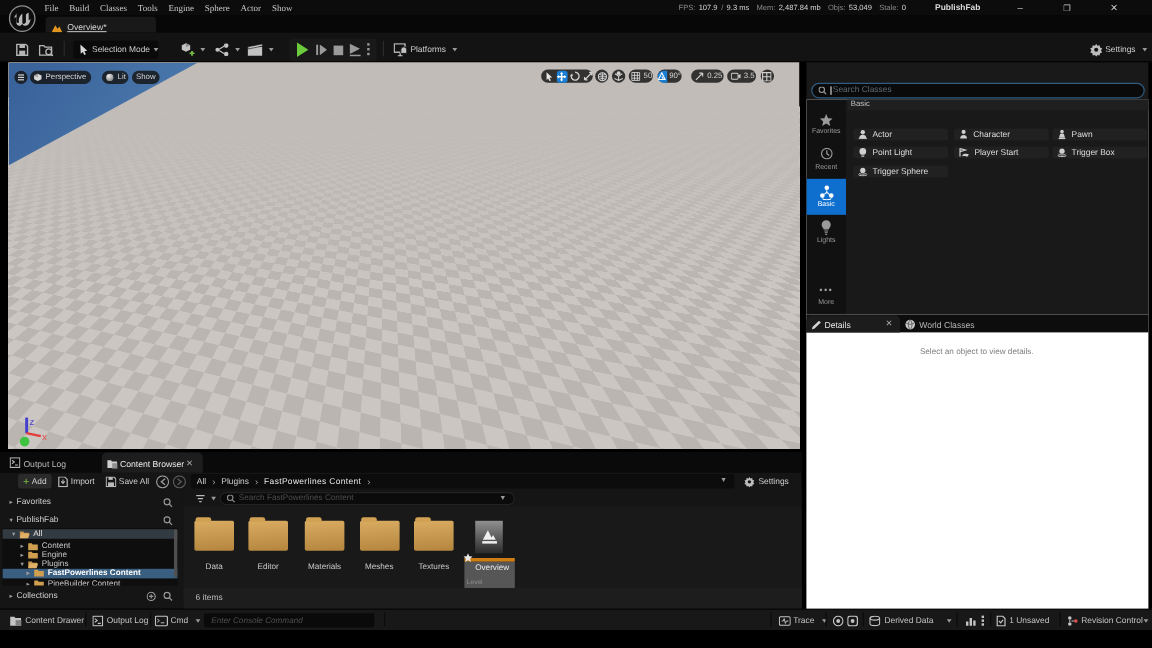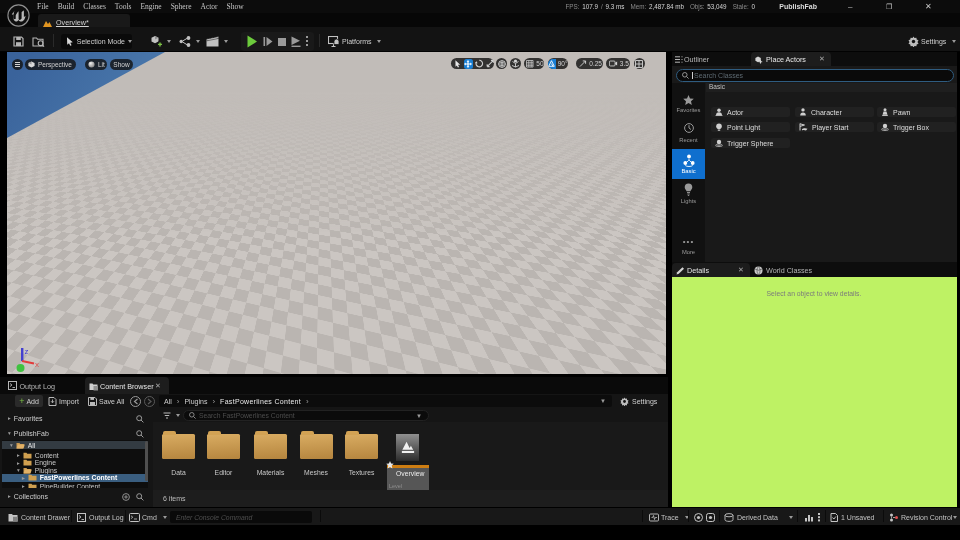--- a/index.html
+++ b/index.html
@@ -46,21 +46,21 @@
   #placeactors { left:672px; top:52px; width:285px; height:210px; background:#191919; }
   #pa-tabs { position:absolute; left:0; top:0; width:285px; height:14px; background:#0d0d0d; }
   #pa-search { position:absolute; left:4px; top:17px; width:278px; height:13px; background:#0a0a0a; border:1px solid #2f5c80; border-radius:7px; display:flex; align-items:center; font-size:7px; color:#5e6a72; }
   #pa-strip { position:absolute; left:0; top:31px; width:33px; height:179px; background:#111111; color:#9a9a9a; }
   .cat { position:absolute; left:0; width:33px; text-align:center; font-size:5.8px; }
   #pa-body { position:absolute; left:33px; top:31px; width:252px; height:179px; background:#191919; }
   #basic-hdr { position:absolute; left:1px; top:0; width:251px; height:9px; background:#1f1f1f; font-size:6.5px; color:#c4c4c4; padding-left:3px; }
   .paitem { position:absolute; width:79px; height:10px; background:#212121; border-radius:2.5px; display:flex; align-items:center; font-size:7px; color:#dedede; }
   .pico { margin:0 4px 0 4px; flex:none; }
 
-  #details { left:672px; top:262px; width:285px; height:245px; background:#bef264; }
+  #details { left:672px; top:262px; width:285px; height:245px; background:#ffffff; }
   #dt-tabs { position:absolute; left:0; top:0; width:285px; height:15px; background:#0d0d0d; }
 
   
   #cbrowser { left:0; top:377px; width:668px; height:130px; background:#151515; }
   #cb-tabs { position:absolute; left:0; top:0; width:668px; height:17px; background:#0a0a0a; }
   .cb-btn { position:absolute; top:18px; height:12px; display:flex; align-items:center; font-size:7px; color:#cfcfcf; }
   #crumb { position:absolute; left:159px; top:18px; width:453px; height:12px; background:#0c0c0c; border-radius:2px; display:flex; align-items:center; font-size:7px; color:#c9c9c9; }
   #cb-left { position:absolute; left:0; top:31px; width:152px; height:99px; background:#151515; }
   #tree { position:absolute; left:2px; top:32px; width:146px; height:48px; background:#0e0e0e; overflow:hidden; }
   .trow { position:absolute; left:0; width:146px; height:8px; display:flex; align-items:center; font-size:6.8px; color:#c9c9c9; }
@@ -277,34 +277,20 @@
         <path d="M6.6 2.8 L8.6 1.5 V5.5 L6.6 4.2 Z" fill="#d2d2d2"></path>
       </svg>3.5</div>
   <div class="circ" style="left:626.8px; top:6.3px;">
       <svg width="8" height="8" viewBox="0 0 8 8">
         <path d="M0.5 0.5 h7 v7 h-7 Z M4 0.5 v7 M0.5 4 h7" fill="none" stroke="#d2d2d2" stroke-width="0.9"></path>
       </svg>
     </div>
 </div>
 
 <div class="abs" id="placeactors">
-  <div id="pa-tabs">
-    <svg class="abs" style="left:3px; top:4px;" width="8" height="7" viewBox="0 0 8 7">
-        <path d="M0 0.8 h5 M0 3.5 h5 M0 6.2 h5" stroke="#b5b5b5" stroke-width="1"></path>
-        <path d="M6.5 0.8 l1 0 M6.5 3.5 l1 0 M6.5 6.2 l1 0" stroke="#b5b5b5" stroke-width="1"></path>
-      </svg>
-    <span class="abs" style="left:12px; top:3px; font-size:7.2px; color:#b8b8b8;">Outliner</span>
-    <div class="abs" style="left:79px; top:0; width:80px; height:14px; background:#1d1d1d; border-radius:4px 4px 0 0;"></div>
-    <svg class="abs" style="left:83px; top:3.5px;" width="9" height="8" viewBox="0 0 9 8">
-        <path d="M3 0.5 L5.8 2 V4.8 L3 6.3 0.4 4.8 V2 Z" fill="#d5d5d5"></path>
-        <path d="M5.5 4 v3.5 M3.7 5.7 h3.5" stroke="#d5d5d5" stroke-width="1.1"></path>
-      </svg>
-    <span class="abs" style="left:94px; top:3px; font-size:7.2px; color:#e8e8e8;">Place Actors</span>
-    <span class="abs" style="left:147px; top:3px; font-size:7px; color:#aaa;">✕</span>
-  </div>
   <div id="pa-search">
     <svg width="7" height="7" viewBox="0 0 8 8" style="margin:0 3px 0 5px;">
         <circle cx="3.2" cy="3.2" r="2.6" fill="none" stroke="#9a9a9a" stroke-width="1.1"></circle>
         <line x1="5.2" y1="5.2" x2="7.5" y2="7.5" stroke="#9a9a9a" stroke-width="1.1"></line>
       </svg>
     <span style="border-left:1px solid #cfcfcf; padding-left:1px;">Search Classes</span>
   </div>
   <div id="pa-strip">
     <svg class="abs" style="left:11px; top:12px;" width="11" height="10" viewBox="0 0 11 10">
         <path d="M5.5 0 L7 3.5 10.8 3.8 8 6.3 8.8 10 5.5 8 2.2 10 3 6.3 0.2 3.8 4 3.5 Z" fill="#9a9a9a"></path>

